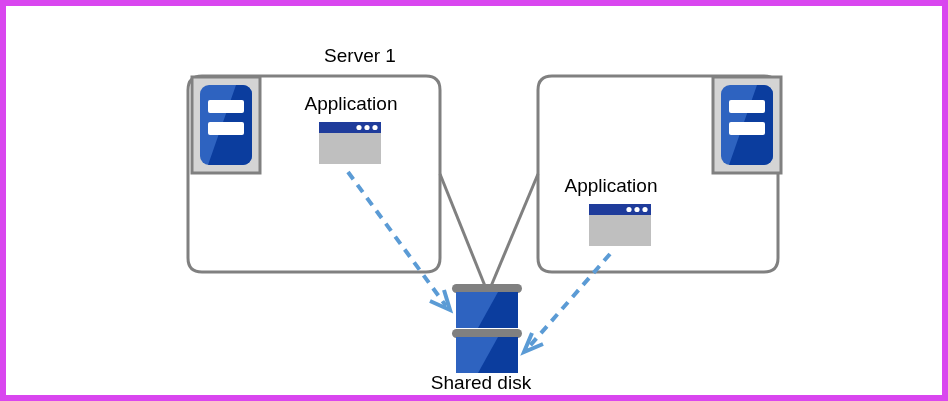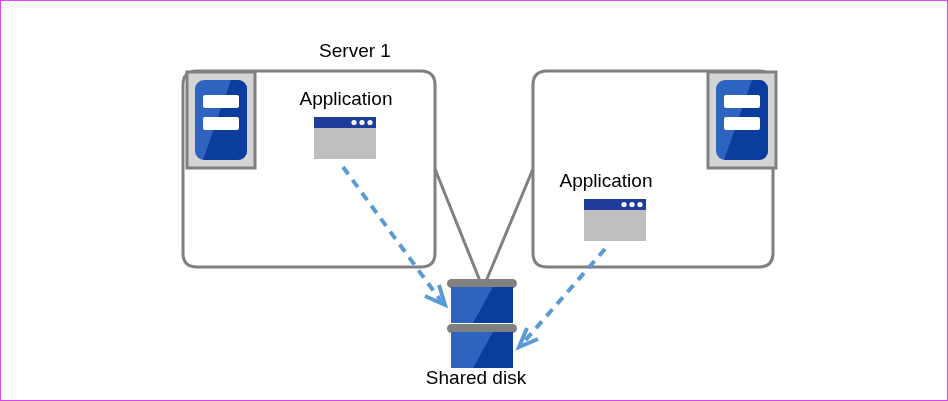--- a/index.html
+++ b/index.html
@@ -8,21 +8,21 @@
     background: #ffffff;
   }
   body {
     font-family: "Liberation Sans", sans-serif;
   }
   #canvas {
     position: relative;
     width: 948px;
     height: 401px;
     background: #ffffff;
-    border: 1px solid #d946ef;
+    border: 6px solid #d946ef;
     box-sizing: border-box;
     overflow: hidden;
   }
   #diagram-svg {
     position: absolute;
     left: 0;
     top: 0;
     width: 948px;
     height: 401px;
   }

